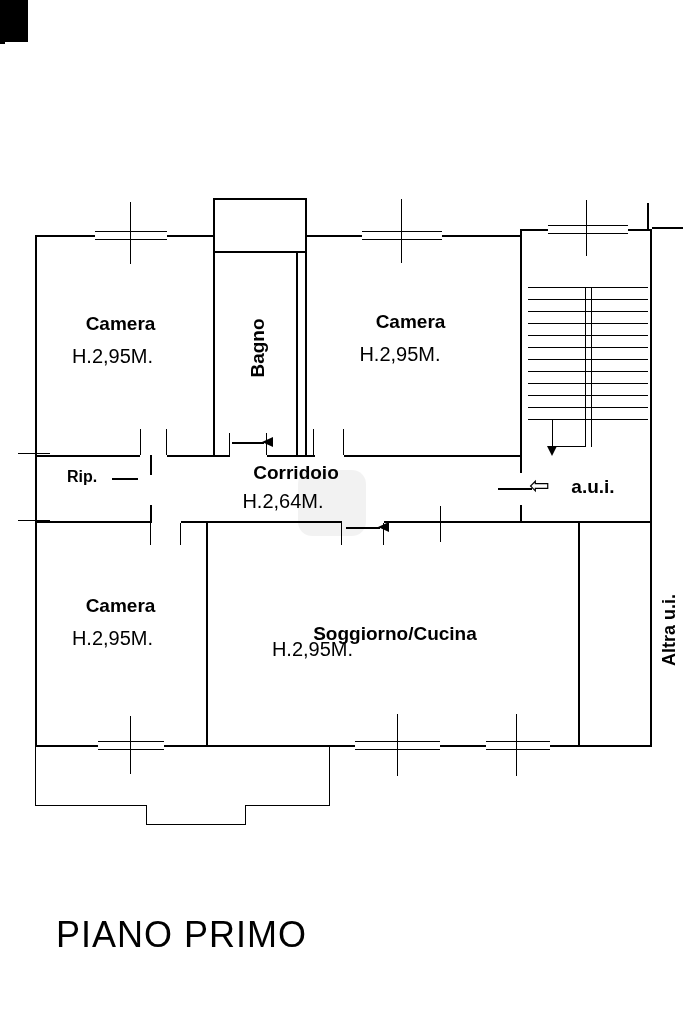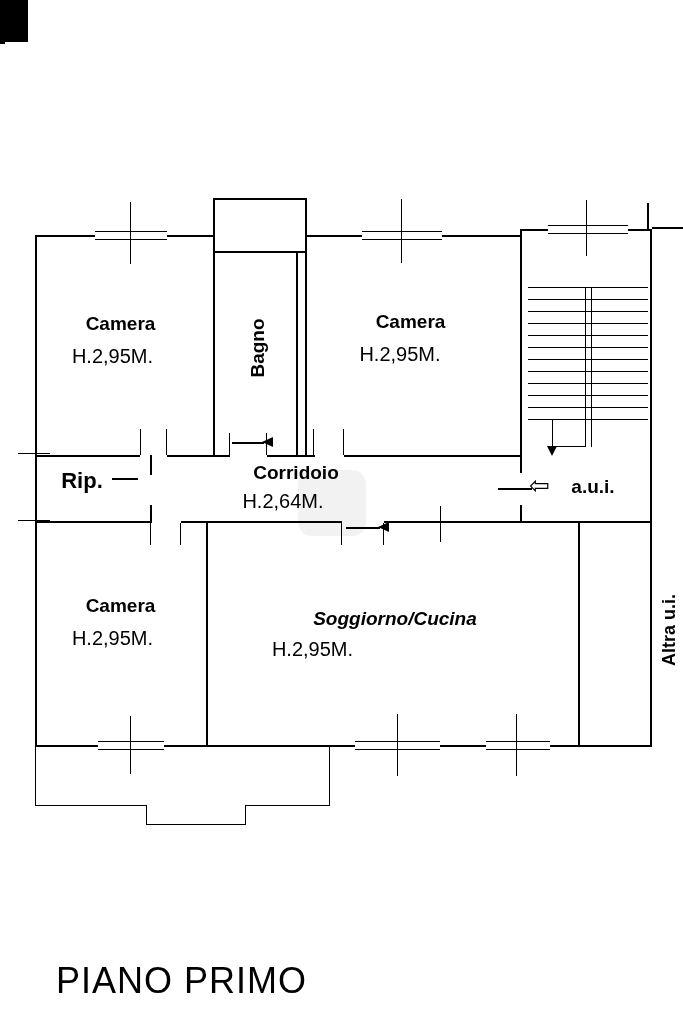--- a/index.html
+++ b/index.html
@@ -128,31 +128,31 @@
   </div>
 
   <div class="lbl nm" style="left:58px;top:313px;width:125px;">Camera</div>
   <div class="lbl hg" style="left:50px;top:345px;width:125px;">H.2,95M.</div>
 
   <div class="lbl nm vt" style="left:212px;top:338px;width:90px;height:20px;">Bagno</div>
 
   <div class="lbl nm" style="left:348px;top:311px;width:125px;">Camera</div>
   <div class="lbl hg" style="left:340px;top:343px;width:120px;">H.2,95M.</div>
 
-  <div class="lbl nm" style="left:58px;top:468px;width:48px;font-size:22px;">Rip.</div>
+  <div class="lbl nm" style="left:58px;top:468px;width:48px;font-size:16px;">Rip.</div>
 
   <div class="lbl nm" style="left:241px;top:462px;width:110px;">Corridoio</div>
   <div class="lbl hg" style="left:233px;top:490px;width:100px;">H.2,64M.</div>
 
   <div class="arrow" style="left:529px;top:473px;">⇦</div>
   <div class="lbl nm" style="left:563px;top:476px;width:60px;">a.u.i.</div>
 
   <div class="lbl nm" style="left:58px;top:595px;width:125px;">Camera</div>
   <div class="lbl hg" style="left:50px;top:627px;width:125px;">H.2,95M.</div>
 
-  <div class="lbl nm" style="left:290px;top:608px;width:210px;font-style:italic;">Soggiorno/Cucina</div>
+  <div class="lbl nm" style="left:290px;top:623px;width:210px;">Soggiorno/Cucina</div>
   <div class="lbl hg" style="left:255px;top:638px;width:115px;">H.2,95M.</div>
 
   <div class="lbl nm vt" style="left:624px;top:620px;width:90px;height:20px;font-size:18px;">Altra u.i.</div>
 
-  <div class="title" style="left:56px;top:914px;margin-top:46px;">PIANO PRIMO</div>
+  <div class="title" style="left:56px;top:914px;">PIANO PRIMO</div>
 
 </div>
 
 </body></html>

